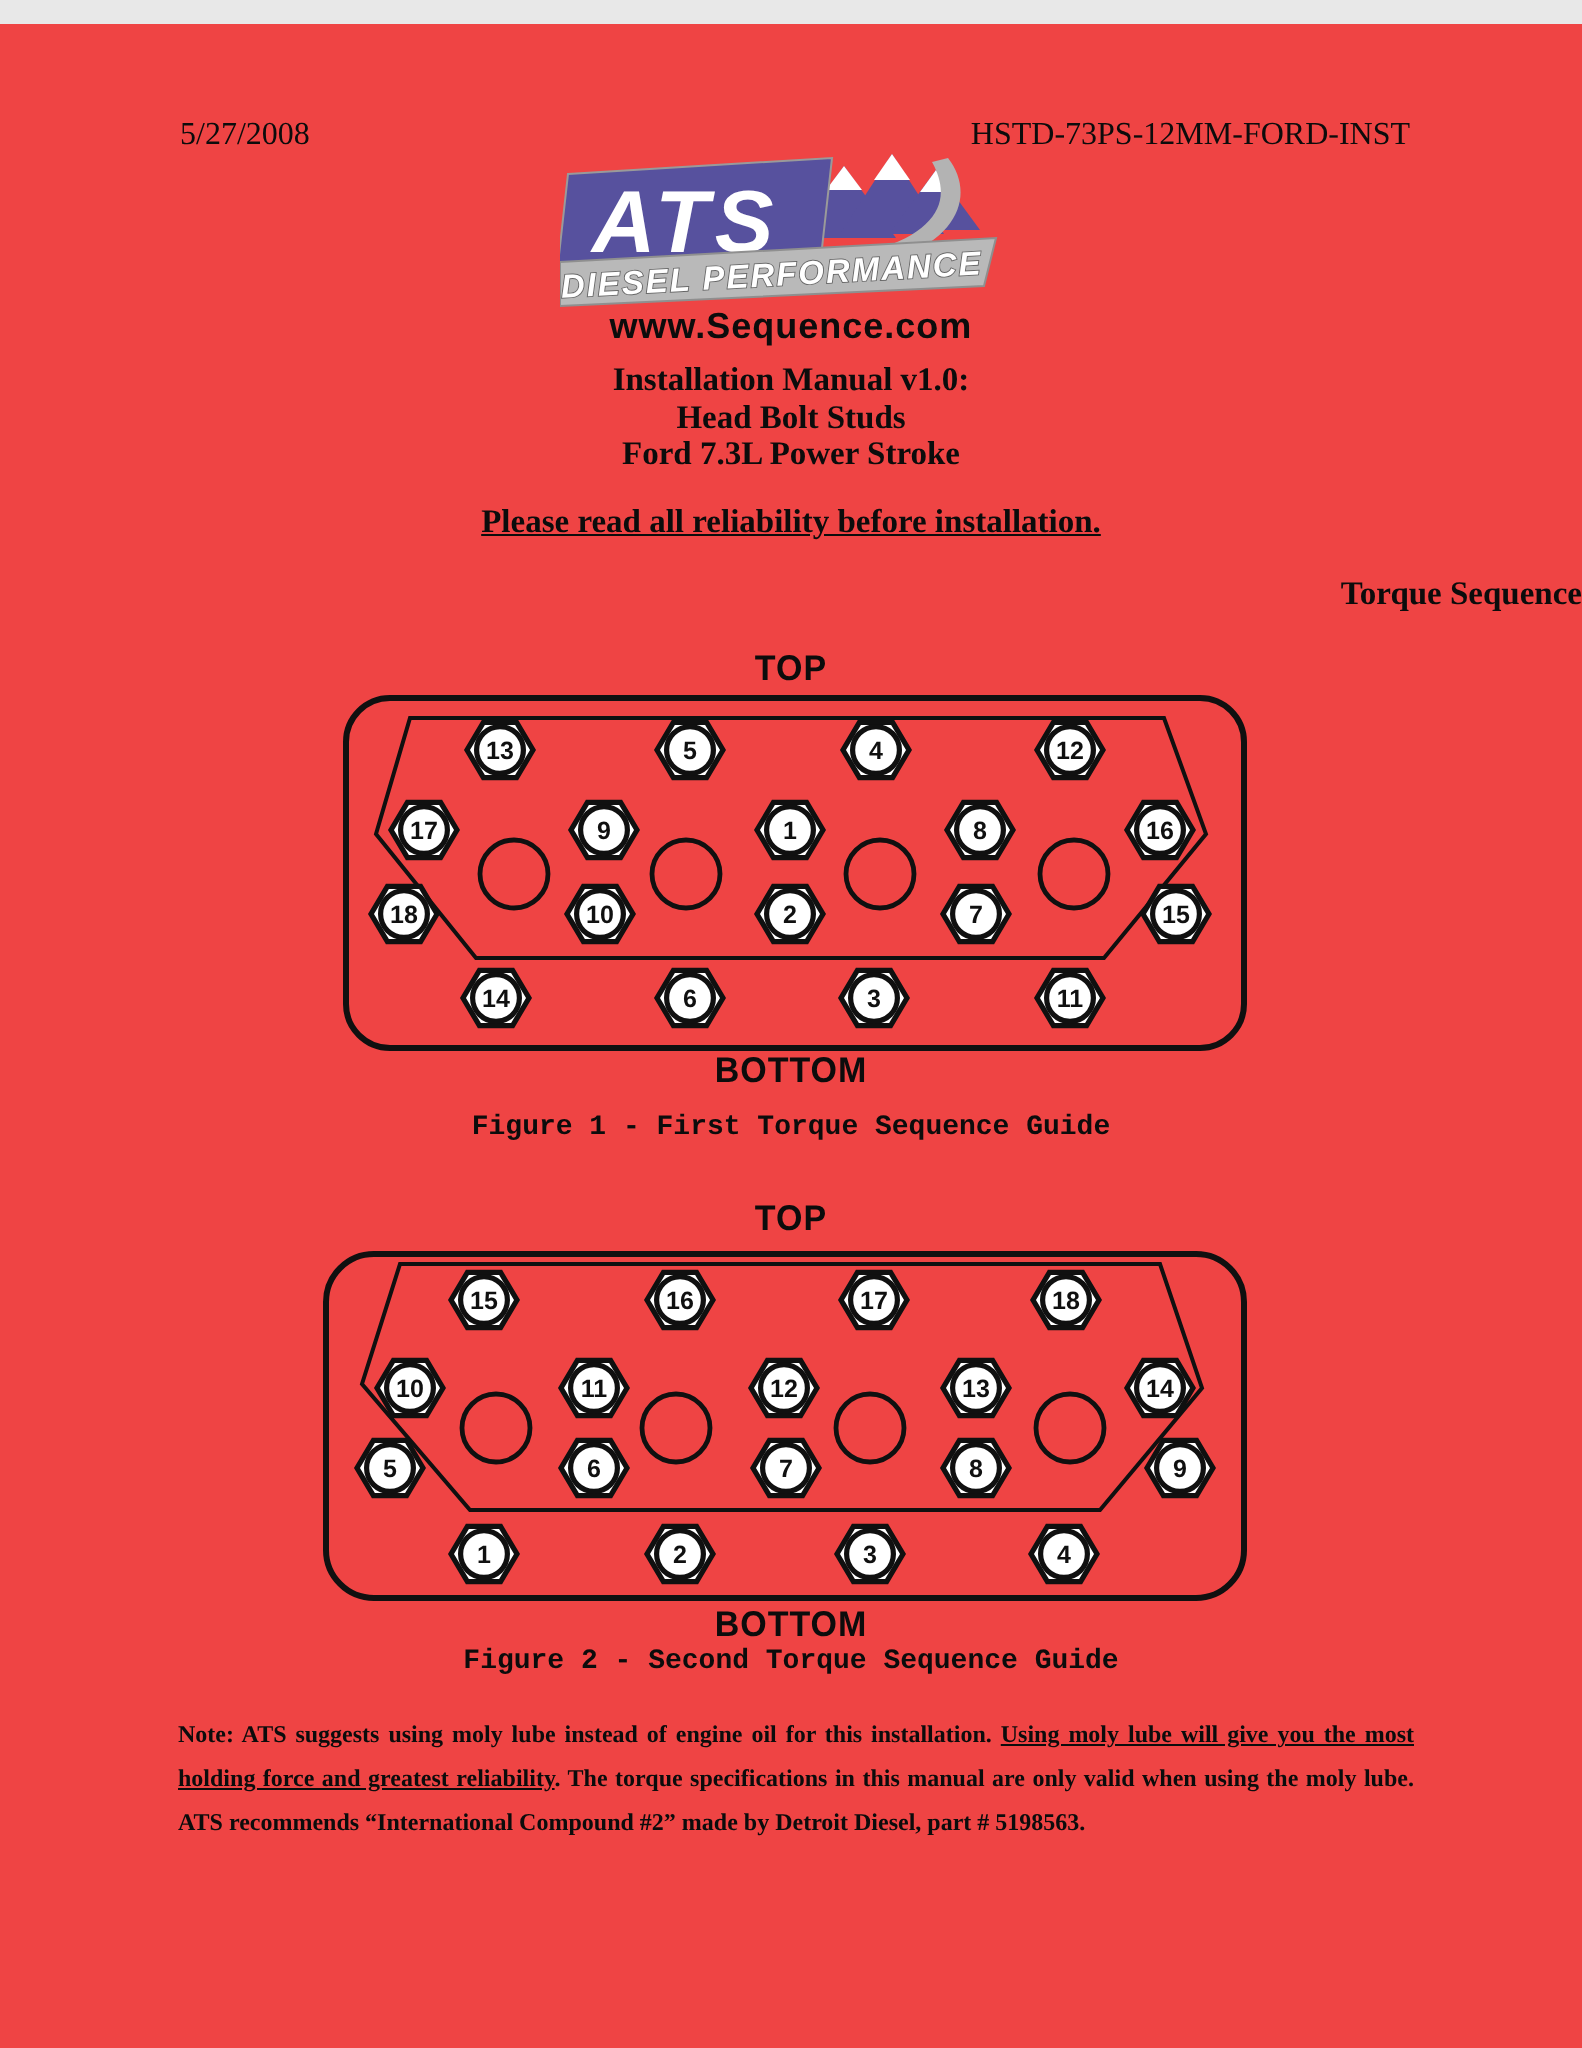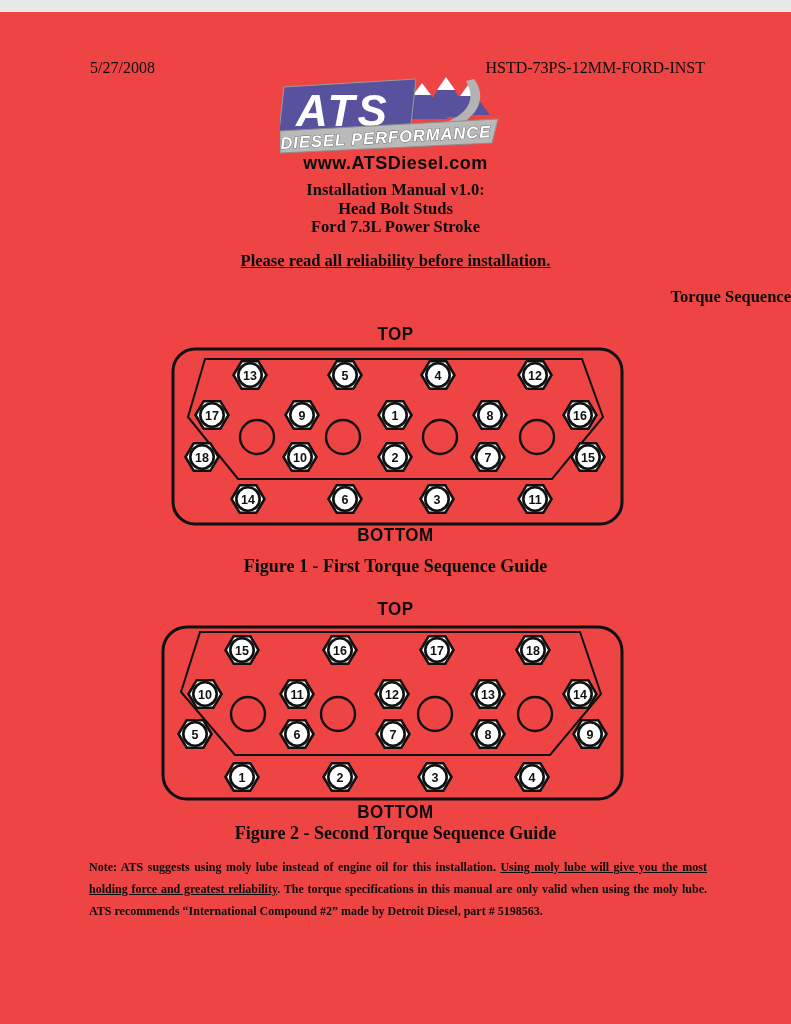--- a/index.html
+++ b/index.html
@@ -17,21 +17,21 @@
           font-weight:bold;font-size:16.5px;text-decoration:underline;}
   .section-heading{position:absolute;top:275px;left:0;right:0;text-align:right;
                    font-weight:bold;font-size:16.5px;}
   .fig{position:absolute;left:0;width:100%;}
   .fig1{top:310px;height:262px;}
   .fig2{top:583px;height:252px;}
   .fig-label{position:absolute;left:0;right:0;text-align:center;
              font-family:"Liberation Sans",sans-serif;font-weight:bold;font-size:17px;
              letter-spacing:.5px;transform:scaleY(1.05);}
   .fig-caption{position:absolute;left:0;right:0;text-align:center;
-               font-family:Liberation Serif, serif;font-weight:bold;font-size:18px;}
+               font-family:Liberation Mono, monospace;font-weight:bold;font-size:14px;}
   .fig-svg{position:absolute;}
   #fig1-svg{top:24px;left:160px;}
   #fig2-svg{top:29px;left:150px;}
   .fig1 .lbl-top{top:3px;}    .fig1 .lbl-bottom{top:204px;} .fig1 .fig-caption{top:234px;}
   .fig2 .lbl-top{top:5px;}    .fig2 .lbl-bottom{top:208px;} .fig2 .fig-caption{top:228px;}
   .note{position:absolute;top:845px;left:89px;width:618px;
         font-weight:bold;font-size:12px;line-height:21.8px;text-align:justify;}
   .note .ul{text-decoration:underline;}
 </style>
 </head>
@@ -50,21 +50,21 @@
       <polygon points="133,20 142,8 151,20" fill="#ffffff"></polygon>
       <polygon points="157,15 166,2 175,15" fill="#ffffff"></polygon>
       <polygon points="180,21 188,10 196,21" fill="#ffffff"></polygon>
     </g>
     <path d="M186,6 C196,24 190,40 158,50 L120,58 L156,58 C200,48 208,22 194,4 Z" fill="#b3b3b3"></path>
     <polygon points="4,12 136,4 130,58 -2,66" fill="#57519e" stroke="#9a9a9a" stroke-width="1"></polygon>
     <text x="16" y="51" font-family="Liberation Sans, sans-serif" font-size="44" font-weight="bold" font-style="italic" fill="#ffffff" letter-spacing="3">ATS</text>
     <polygon points="0,56 218,44 212,68 0,78" fill="#b9b9b9" stroke="#8f8f8f" stroke-width="1"></polygon>
     <text x="106" y="68" text-anchor="middle" transform="rotate(-3.2 106 66)" font-family="Liberation Sans, sans-serif" font-size="16.5" font-weight="bold" font-style="italic" fill="#ffffff" stroke="#666666" stroke-width="0.9" paint-order="stroke" letter-spacing="1">DIESEL PERFORMANCE</text>
   </svg>
-  <div class="logo-url">www.ATSDiesel.com</div>
+  <div class="logo-url">www.Sequence.com</div>
 
   <div class="title-block">
     <div>Installation Manual v1.0:</div>
     <div>Head Bolt Studs</div>
     <div>Ford 7.3L Power Stroke</div>
   </div>
 
   <div class="notice">Please read all reliability before installation.</div>
   <div class="section-heading">Torque Sequence</div>
 

